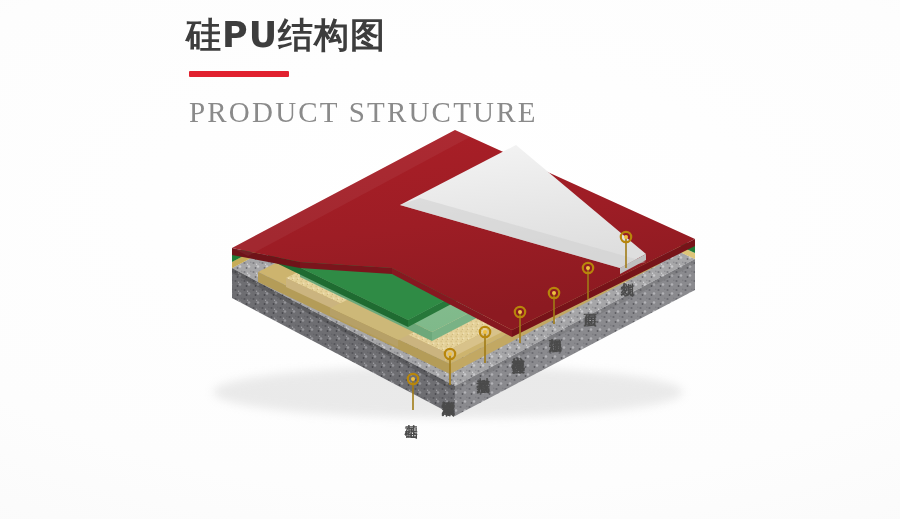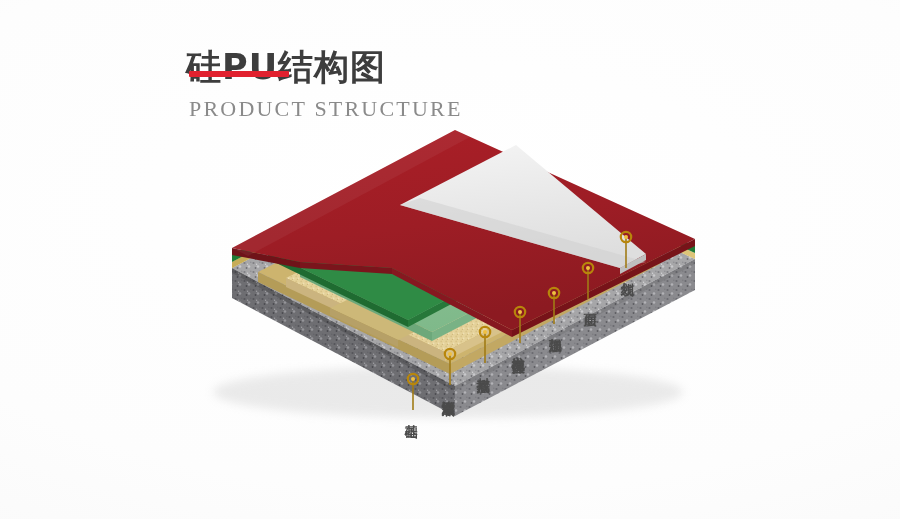--- a/index.html
+++ b/index.html
@@ -11,30 +11,29 @@
   }
   #stage{position:absolute;inset:0;
     background:radial-gradient(120% 100% at 50% 40%,#ffffff 0%,#fdfdfd 55%,#f7f7f7 100%);}
 
   
   .title{
     position:absolute;left:186px;top:12px;
     font-family:"DejaVu Sans","Liberation Sans",sans-serif;
     font-size:35px;font-weight:bold;color:#3d3d3d;letter-spacing:1px;
     white-space:nowrap;
-    margin-top:32px;
   }
   .rule{
     position:absolute;left:189px;top:71px;width:100px;height:6px;
     background:#e1212f;border-radius:1px;
   }
   .subtitle{
     position:absolute;left:189px;top:96px;
     font-family:"Liberation Serif","DejaVu Serif",serif;
-    font-size:22px;color:#8a8a8a;letter-spacing:2.2px;white-space:nowrap;
+    font-size:29px;color:#8a8a8a;letter-spacing:2.2px;white-space:nowrap;
   }
 
   
   #diagram{position:absolute;left:0;top:0;width:900px;height:519px;}
   #diagram svg{display:block;width:900px;height:519px;}
 
   
   .watermark{
     position:absolute;left:342px;top:234px;width:262px;height:46px;
     pointer-events:none;opacity:.55;

